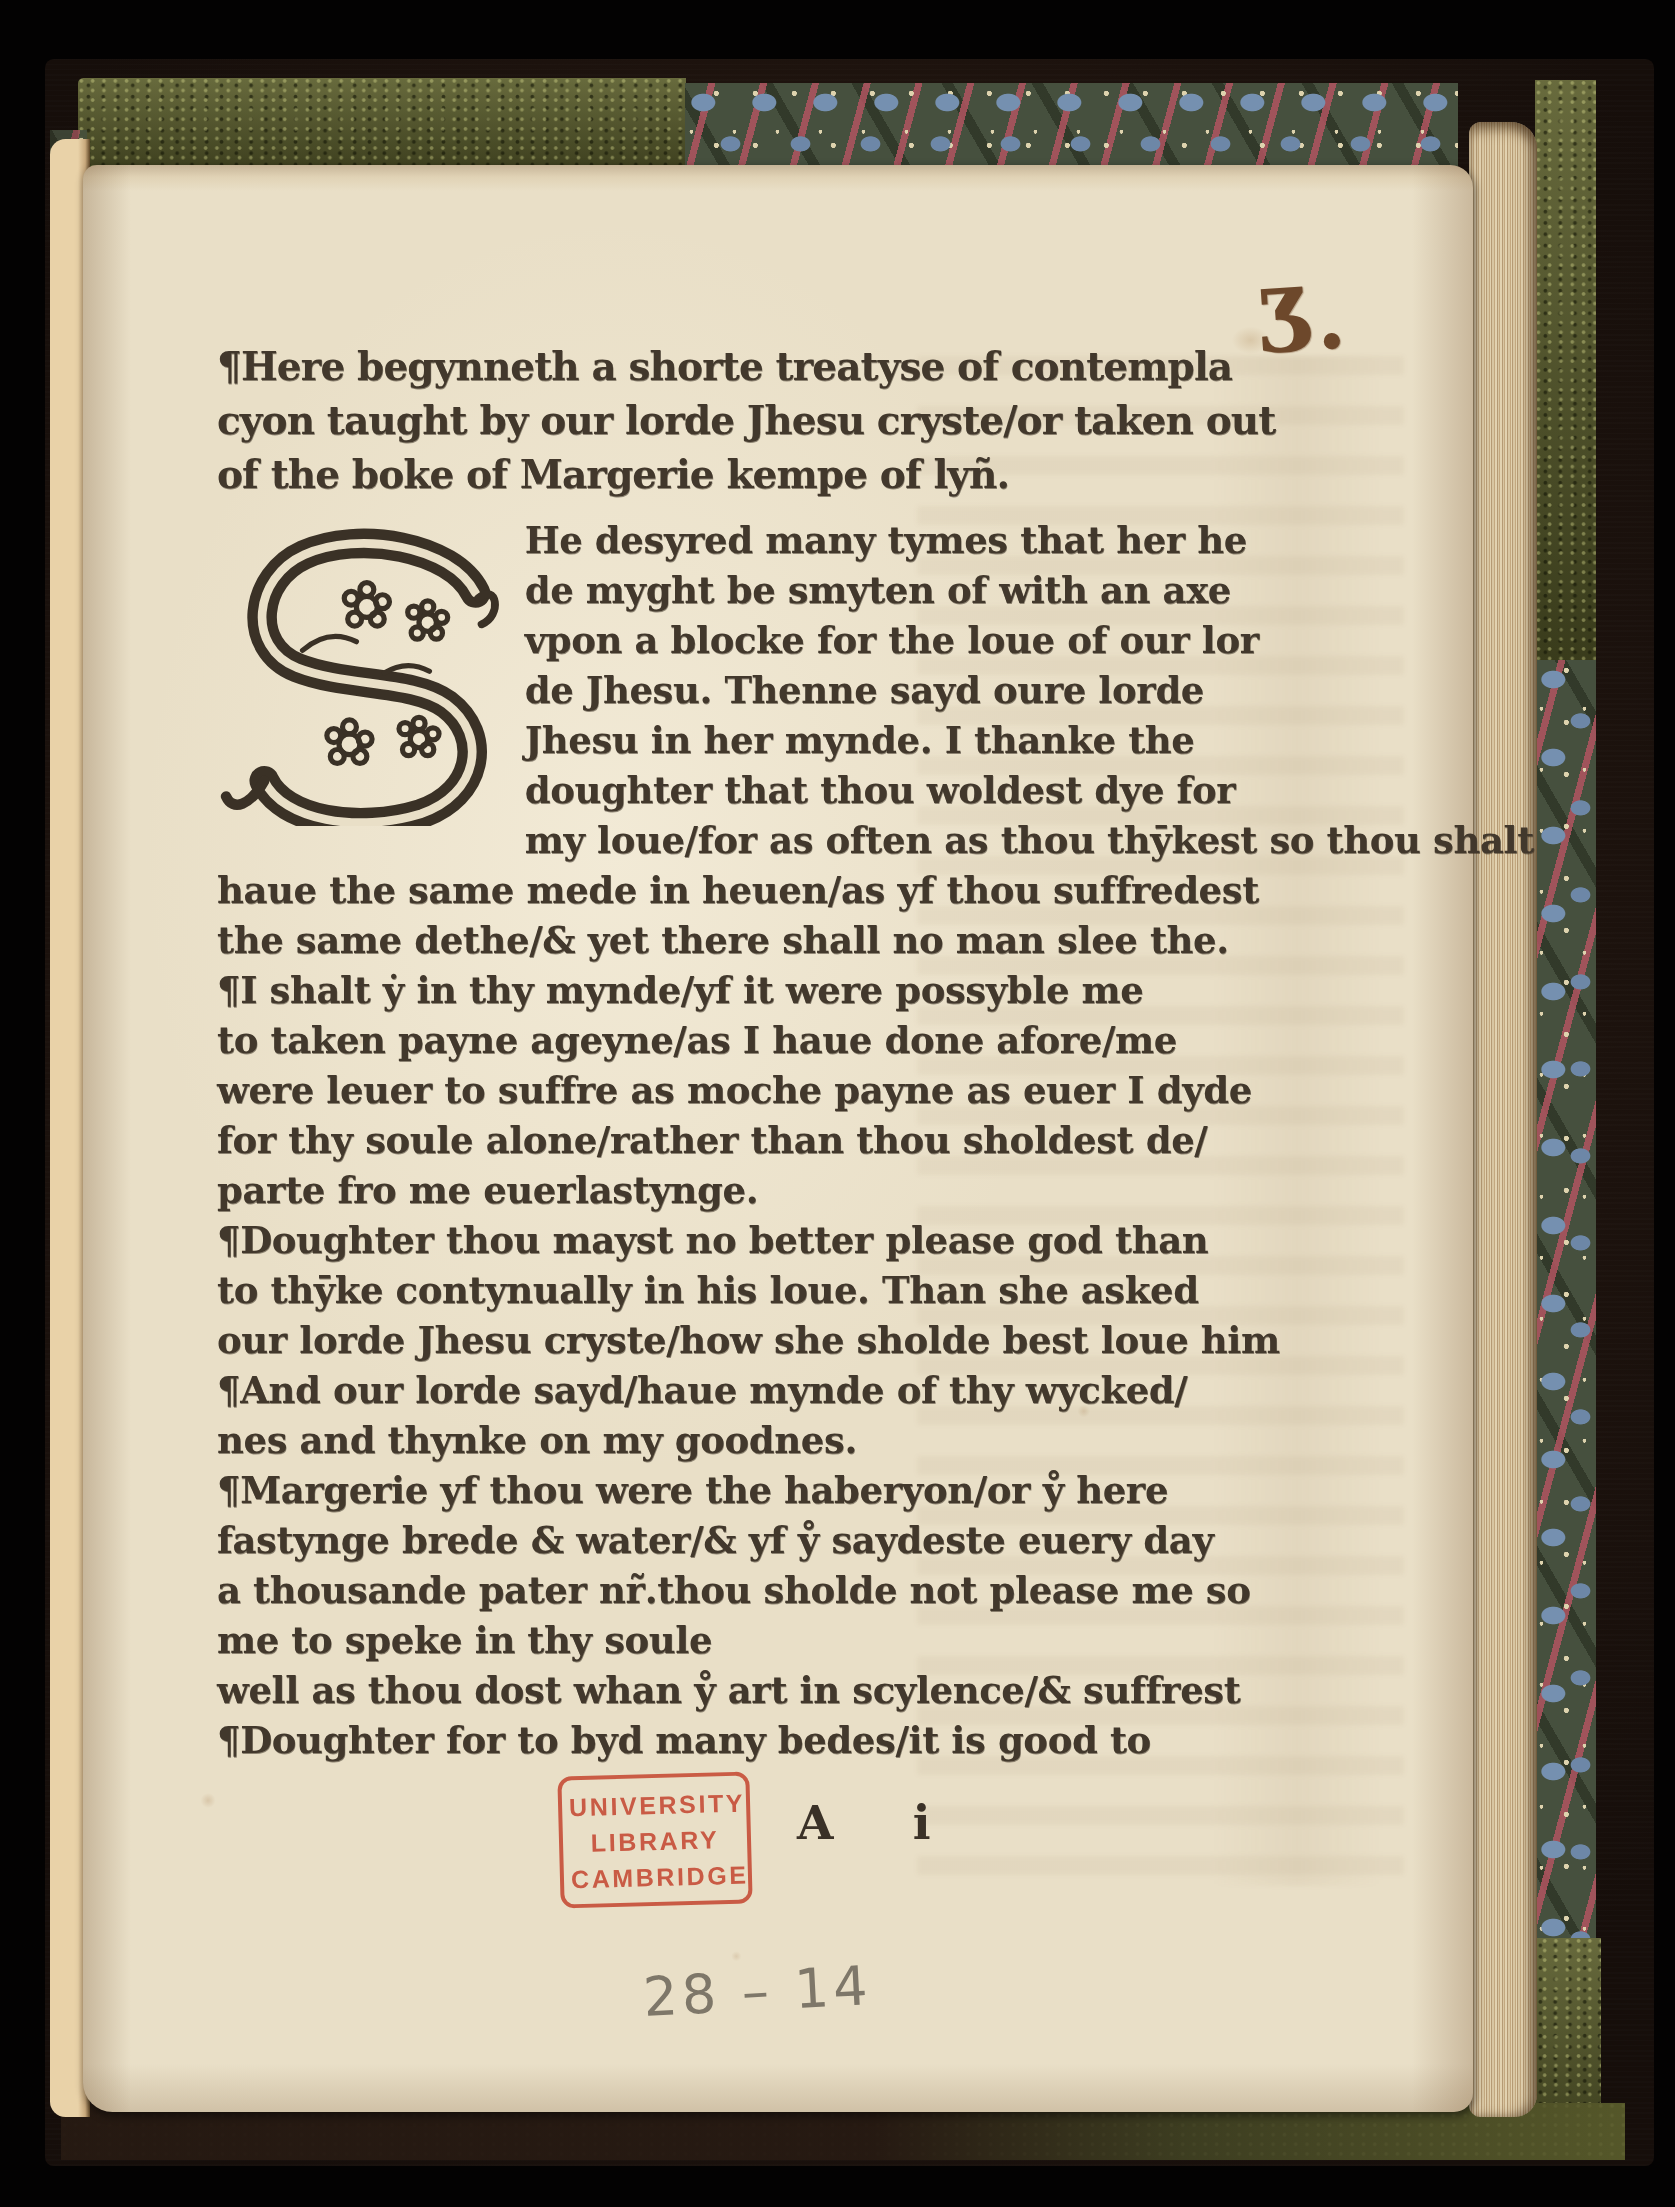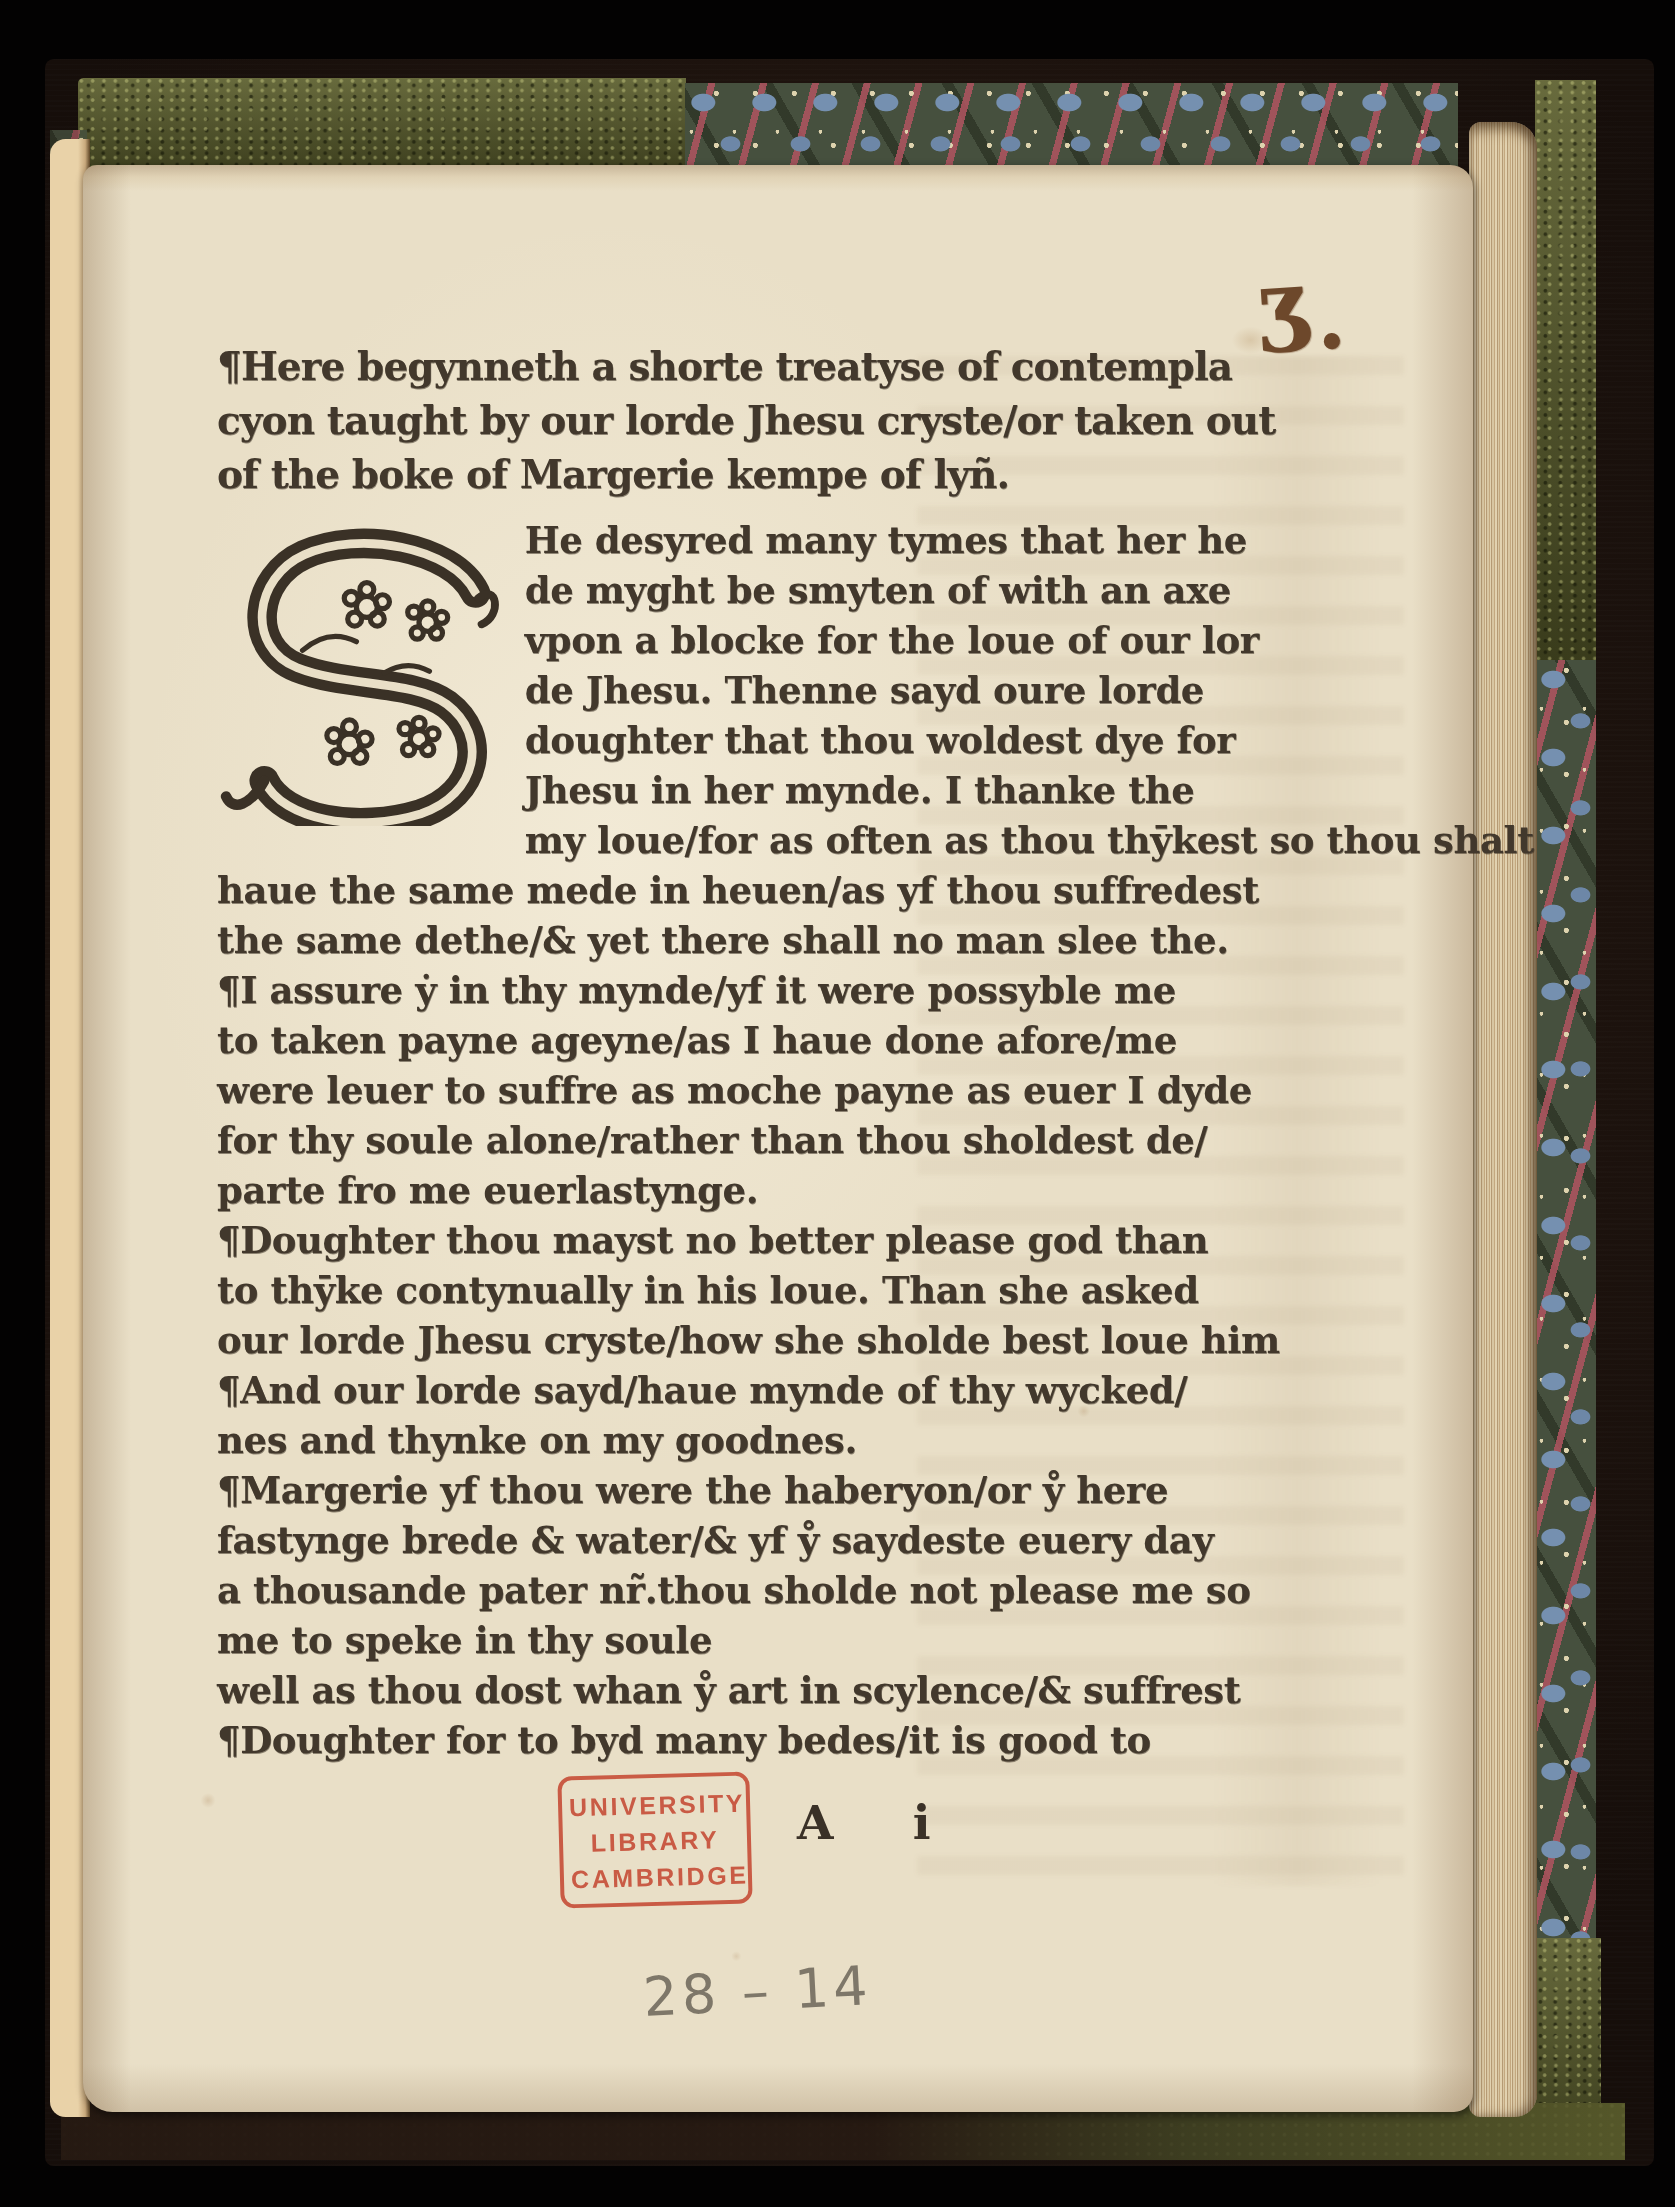--- a/index.html
+++ b/index.html
@@ -164,32 +164,32 @@
                 <path d="M190 176 q 26 -16 52 -2"></path>
               </g>
             </g>
           </svg>
         </div>
         <div>
             <div class="tl">He desyred many tymes that her he</div>
             <div class="tl">de myght be smyten of with an axe</div>
             <div class="tl">vpon a blocke for the loue of our lor</div>
             <div class="tl">de Jhesu. Thenne sayd oure lorde</div>
+            <div class="tl">Jhesu in her mynde. I thanke the</div>
             <div class="tl">doughter that thou woldest dye for</div>
-            <div class="tl">Jhesu in her mynde. I thanke the</div>
           </div>
       </div>
 
       <div class="bodytext">
           <div class="tl">my loue/for as often as thou thȳkest so thou shalt</div>
           <div class="tl">haue the same mede in heuen/as yf thou suffredest</div>
           <div class="tl">the same dethe/&amp; yet there shall no man slee the.</div>
         </div>
       <div class="bodytext">
-          <div class="tl">¶I assure ẏ in thy mynde/yf it were possyble me</div>
+          <div class="tl">¶I shalt ẏ in thy mynde/yf it were possyble me</div>
           <div class="tl">to taken payne ageyne/as I haue done afore/me</div>
           <div class="tl">were leuer to suffre as moche payne as euer I dyde</div>
           <div class="tl">for thy soule alone/rather than thou sholdest de/</div>
           <div class="tl">parte fro me euerlastynge.</div>
         </div>
       <div class="bodytext">
           <div class="tl">¶Doughter thou mayst no better please god than</div>
           <div class="tl">to thȳke contynually in his loue. Than she asked</div>
           <div class="tl">our lorde Jhesu cryste/how she sholde best loue him</div>
         </div>

